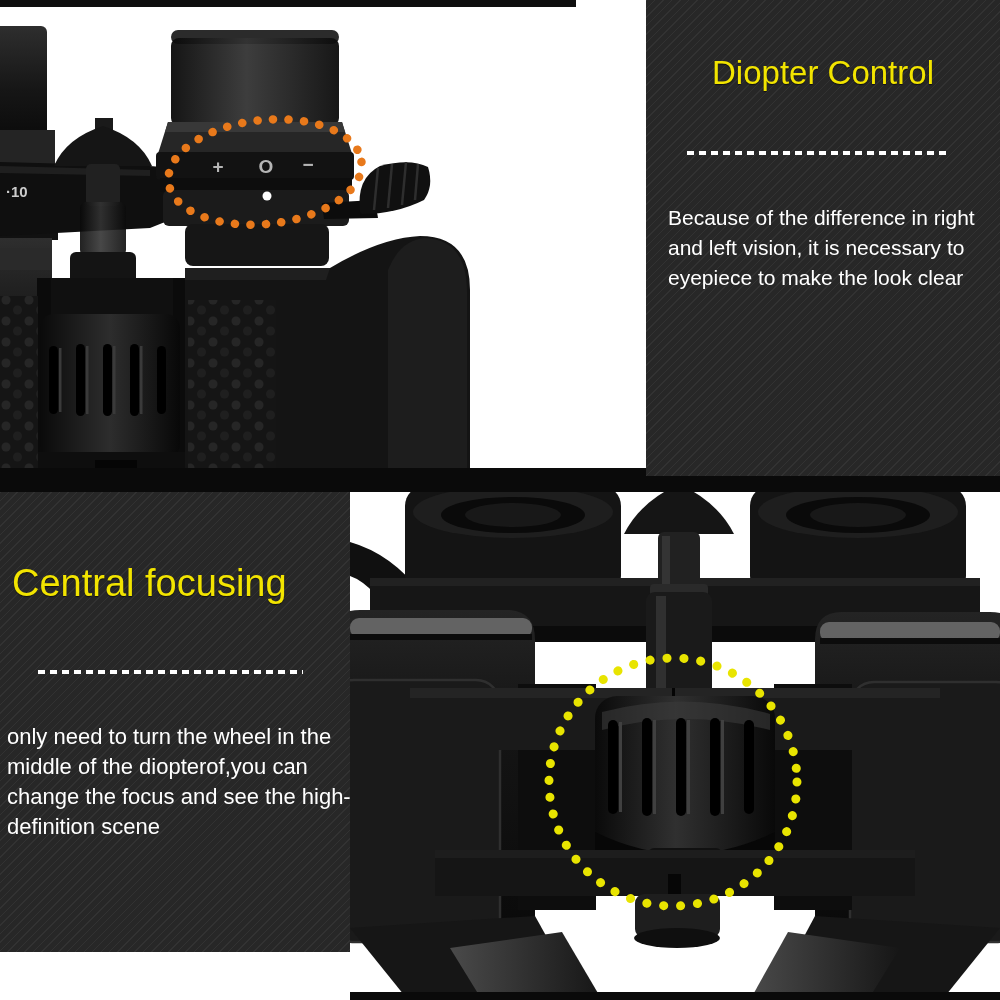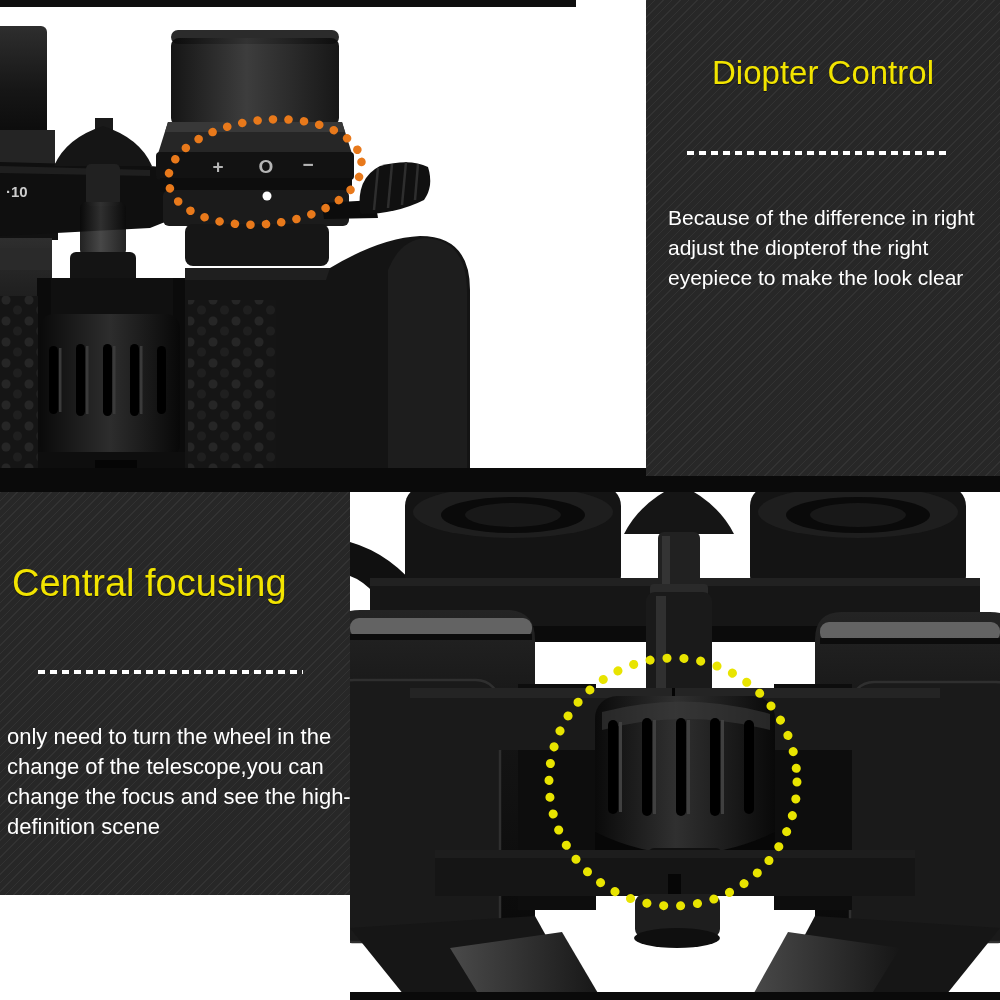--- a/index.html
+++ b/index.html
@@ -155,33 +155,33 @@
 
       <rect x="0" y="468" width="646" height="12" fill="#0a0a0a"></rect>
     </svg>
   </div>
 
   <div class="panel top-info" style="left:646px;top:0;width:354px;height:480px;">
     <div class="panel-title">Diopter Control</div>
     <div class="dash-sep"></div>
     <div class="panel-desc">
       <div class="line">Because of the difference in right</div>
-      <div class="line">adjust the diopterof the right</div>
+      <div class="line">and left vision, it is necessary to</div>
       <div class="line">eyepiece to make the look clear</div>
     </div>
   </div>
 
   <div class="divider"></div>
 
-  <div class="panel bot-info" style="left:0;top:492px;width:350px;height:403px;">
+  <div class="panel bot-info" style="left:0;top:492px;width:350px;height:460px;">
     <div class="panel-title">Central focusing</div>
     <div class="dash-sep"></div>
     <div class="panel-desc">
       <div class="line">only need to turn the wheel in the</div>
-      <div class="line">change of the telescope,you can</div>
+      <div class="line">middle of the diopterof,you can</div>
       <div class="line">change the focus and see the high-</div>
       <div class="line">definition scene</div>
     </div>
   </div>
 
   <div class="photo" style="left:350px;top:480px;width:650px;height:520px;">
     <svg viewBox="0 0 650 520" width="650" height="520">
       <defs>
         <linearGradient id="barrelV2" x1="0" y1="0" x2="0" y2="1">
           <stop offset="0" stop-color="#242424"></stop>

